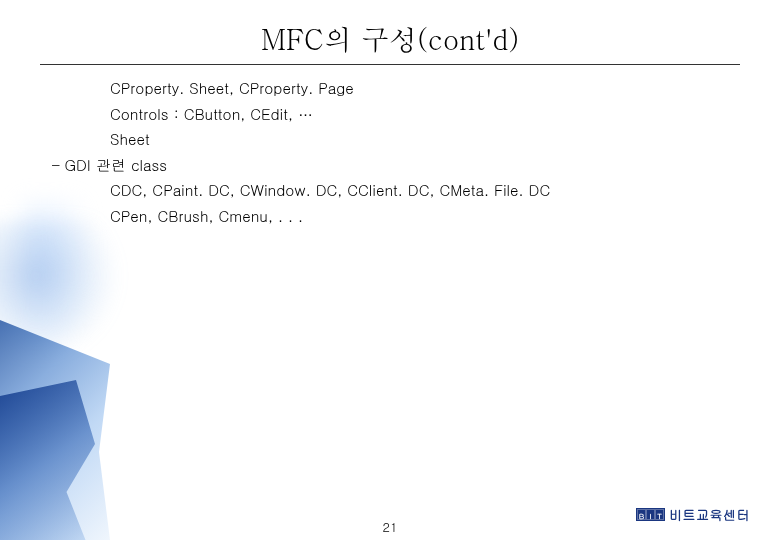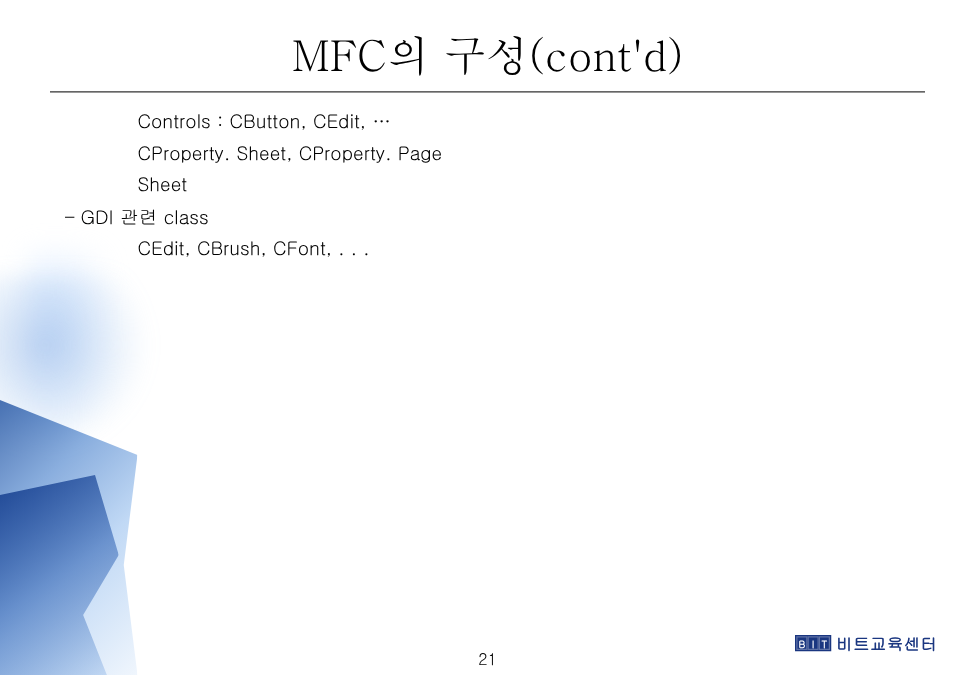--- a/index.html
+++ b/index.html
@@ -60,21 +60,21 @@
       filter: blur(10px);
     }
     .content {
       position: relative;
       z-index: 1;
       width: 100%;
       height: 100%;
     }
     .title {
       text-align: center;
-      font-size: 34px;
+      font-size: 28px;
       font-family: "Batang", "Times New Roman", serif;
       color: #000;
       padding-top: 18px;
       padding-bottom: 6px;
       font-weight: normal;
     }
     .title-rule {
       border: none;
       border-top: 1px solid #333;
       margin: 0 40px;
@@ -139,25 +139,26 @@
   <div class="bg-swirl"></div>
   <div class="bg-geo"></div>
   <div class="bg-geo2"></div>
 </div>
 
 <div class="content">
   <h1 class="title">MFC의 구성(cont'd)</h1>
   <hr class="title-rule">
 
   <div class="body-content">
+    <div class="sub-line">CProperty. Sheet, CProperty. Page</div>
     <div class="sub-line">Controls : CButton, CEdit, …</div>
-    <div class="sub-line">CProperty. Sheet, CProperty. Page</div>
     <div class="sub-line">Sheet</div>
     <div class="section-header">– GDI 관련 class</div>
-    <div class="sub-line">CEdit, CBrush, CFont, . . .</div>
+    <div class="sub-line">CDC, CPaint. DC, CWindow. DC, CClient. DC, CMeta. File. DC</div>
+    <div class="sub-line">CPen, CBrush, Cmenu, . . .</div>
   </div>
 
   <div class="page-number">21</div>
 
   <div class="footer-logo">
     <span class="logo-box">
       <span class="logo-cell">B</span>
       <span class="logo-cell">I</span>
       <span class="logo-cell">T</span>
     </span>

